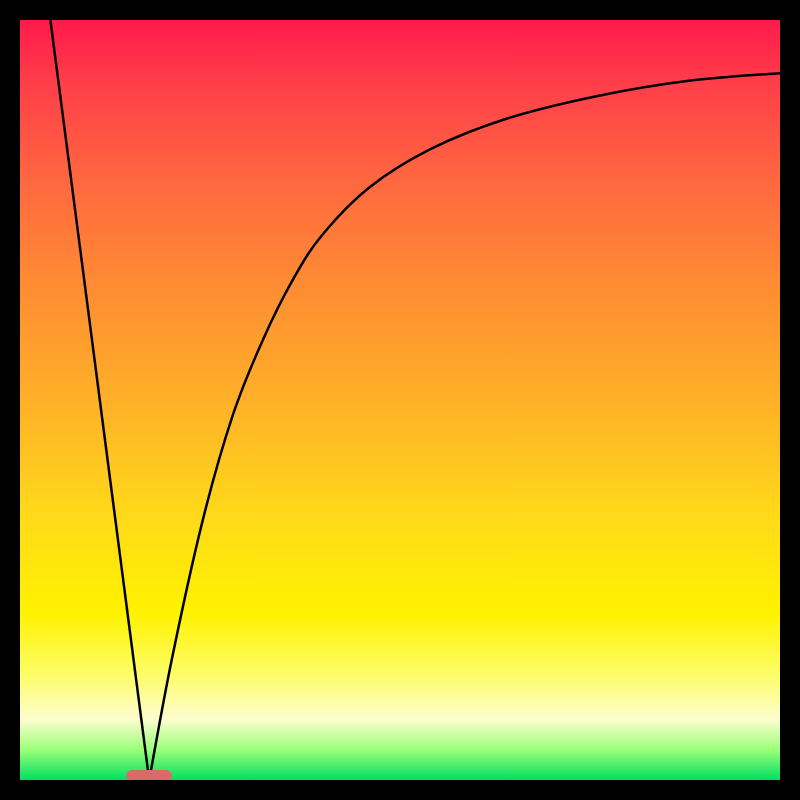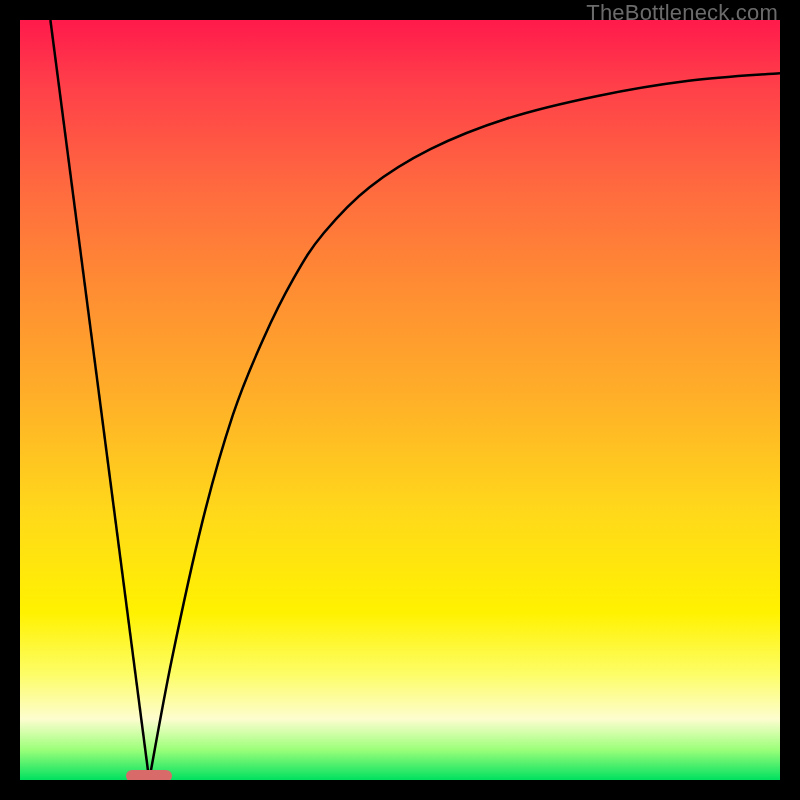--- a/index.html
+++ b/index.html
@@ -74,14 +74,13 @@
     <div class="gradient"></div>
 
     <svg class="curve" viewBox="0 0 760 760" preserveAspectRatio="none">
       <path d="M30.4 0.0 L129.2 760.0" fill="none" stroke="#000" stroke-width="2.5" id="path-left"></path>
       <path d="M129.2 760.0 C133.3 738.1, 142.4 684.9, 152.0 638.4 C161.6 591.9, 171.5 545.4, 182.4 501.6 C193.3 457.8, 201.9 428.0, 212.8 395.2 C223.7 362.4, 232.3 343.8, 243.2 319.2 C254.1 294.6, 262.7 277.6, 273.6 258.4 C284.5 239.2, 290.3 229.2, 304.0 212.8 C317.7 196.4, 330.4 182.2, 349.6 167.2 C368.8 152.2, 385.8 141.5, 410.4 129.2 C435.0 116.9, 456.3 108.4, 486.4 98.8 C516.5 89.2, 544.8 82.8, 577.6 76.0 C610.4 69.2, 636.0 64.9, 668.8 60.8 C701.6 56.7, 743.6 54.6, 760.0 53.2" fill="none" stroke="#000" stroke-width="2.5" id="path-right"></path>
     </svg>
 
     <div class="marker" id="marker" style="left: 106.4px; width: 45.6px; top: 750px;"></div>
   </div>
 
-  <div class="watermark">TheBottleneck.com</div>
 </div>
 
 </body></html>

